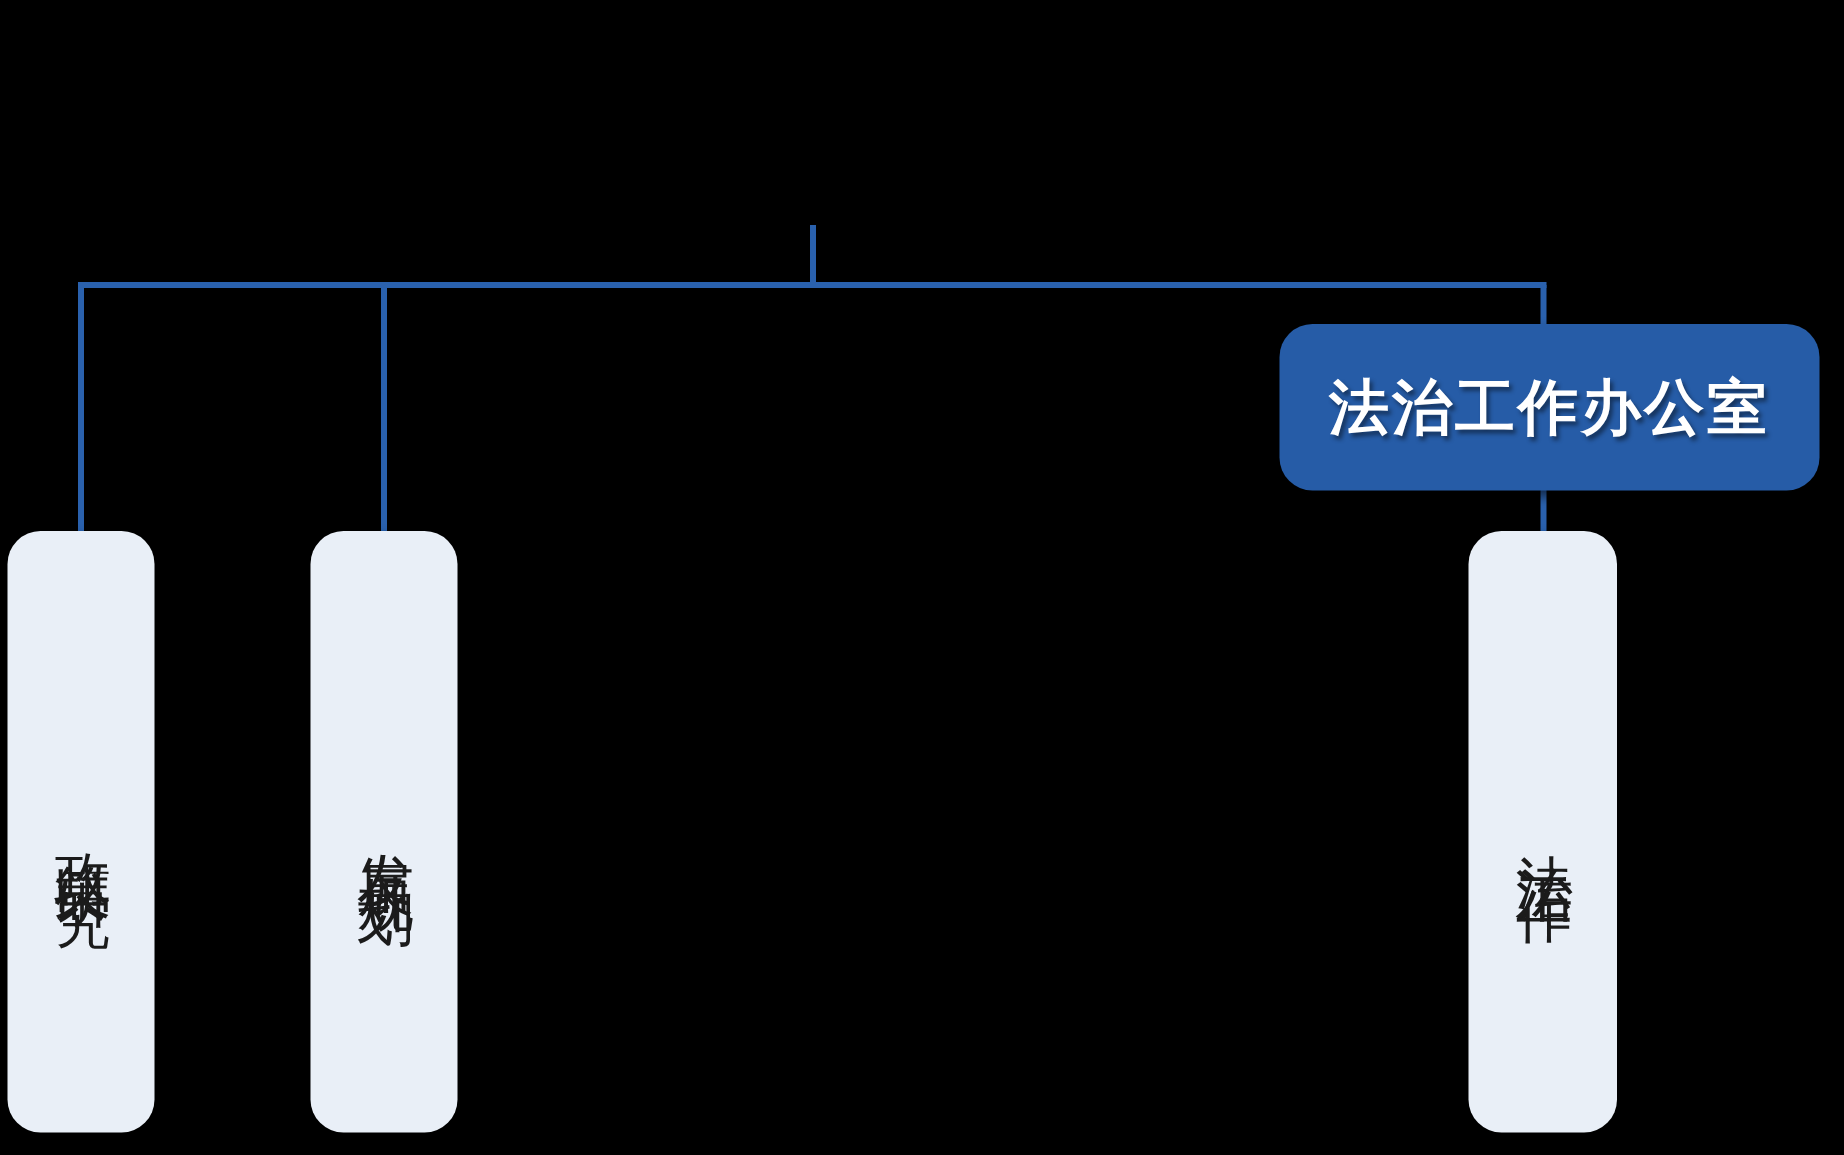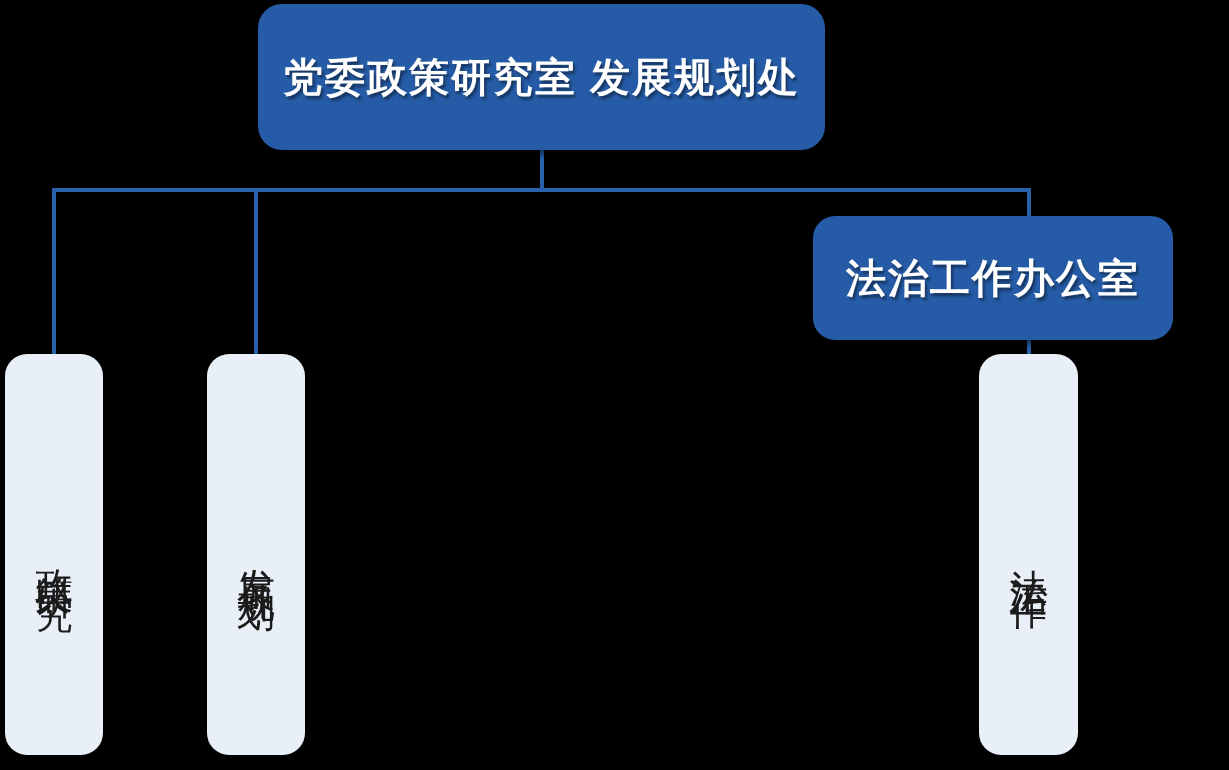--- a/index.html
+++ b/index.html
@@ -30,21 +30,21 @@
     align-items: center;
     justify-content: center;
     color: #ffffff;
     font-weight: bold;
     font-size: 40px;
     letter-spacing: 2px;
     text-shadow: 2px 3px 3px rgba(0,0,0,0.45);
     white-space: nowrap;
   }
   .node-root  { left: 258px; top: 4px;   width: 567px; height: 146px; }
-  .node-legal { left: 813px; top: 216px; width: 360px; height: 124px; border-radius: 22px; }
+  .node-legal { left: 853px; top: 216px; width: 360px; height: 111px; border-radius: 22px; }
   
   .node-leaf {
     position: absolute;
     top: 354px;
     width: 98px;
     height: 401px;
     background: #e9eff7;
     border-radius: 22px;
     box-shadow: 3px 4px 7px rgba(0,0,0,0.55);
     display: flex;
@@ -68,23 +68,20 @@
 
 <div class="stage">
 
   <div class="line" style="left:540px; top:150px; width:4px;  height:38px;"></div>
   <div class="line" style="left:52px;  top:188px; width:979px; height:4px;"></div>
   <div class="line" style="left:52px;  top:190px; width:4px;  height:166px;"></div>
   <div class="line" style="left:254px; top:190px; width:4px;  height:166px;"></div>
   <div class="line" style="left:1027px; top:190px; width:4px; height:28px;"></div>
   <div class="line" style="left:1027px; top:326px; width:4px; height:30px;"></div>
 
-  <div class="node-blue node-root">
-    <span>党委政策研究室 发展规划处</span>
-  </div>
 
   <div class="node-blue node-legal">
     <span>法治工作办公室</span>
   </div>
 
   <div class="node-leaf leaf-1">
     <span class="leaf-label">政策研究</span>
   </div>
   <div class="node-leaf leaf-2">
     <span class="leaf-label">发展规划</span>

